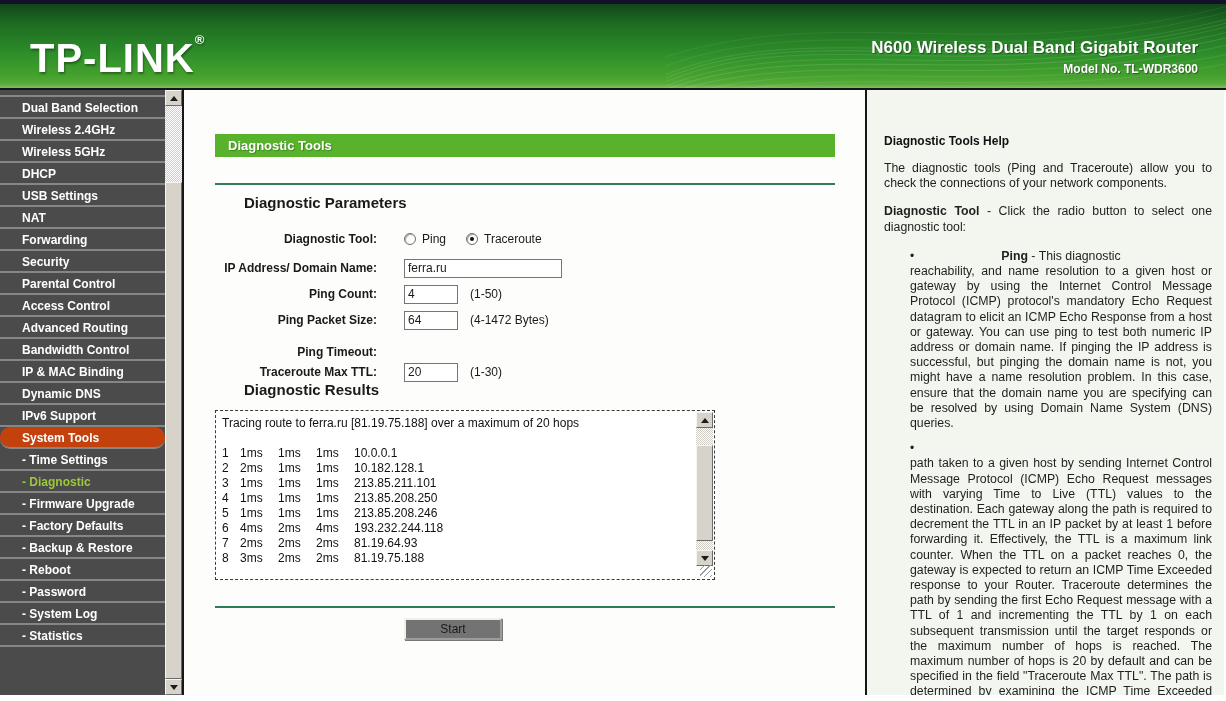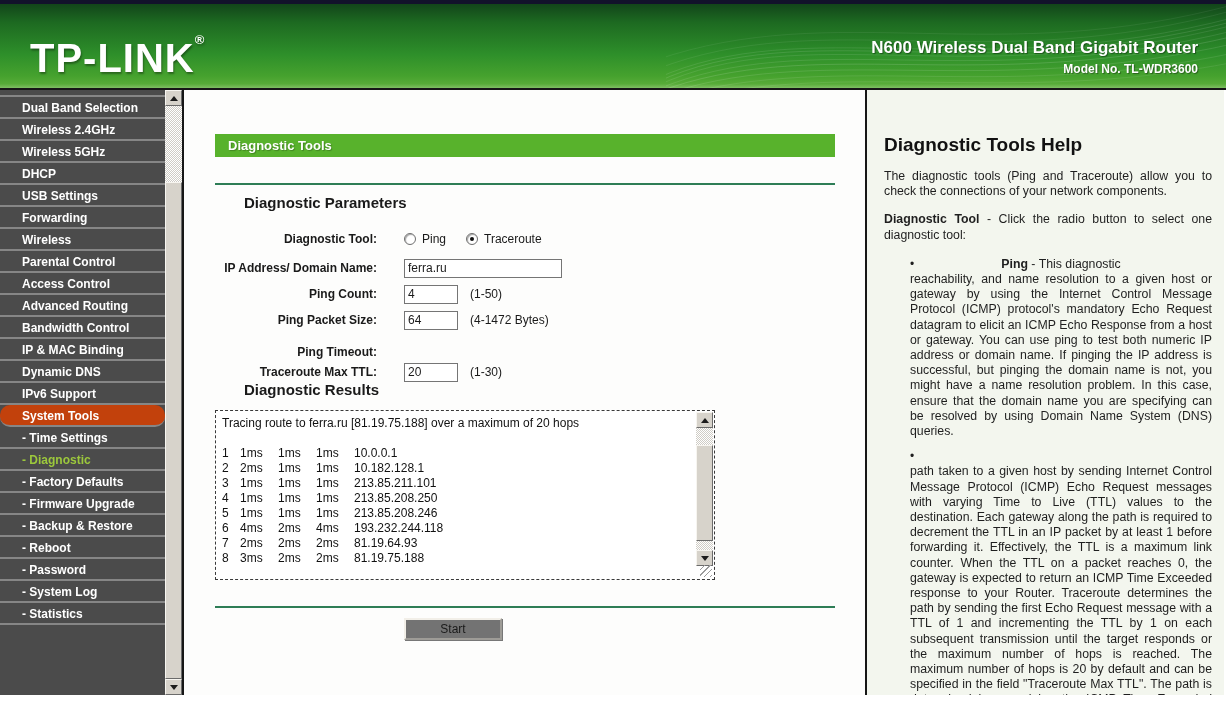--- a/index.html
+++ b/index.html
@@ -90,21 +90,21 @@
     border:1px solid; border-color:#f7f5f0 #6b6b6b #6b6b6b #f7f5f0; cursor:grab; }
   .grip { position:absolute; right:2px; bottom:2px; width:12px; height:12px; cursor:nwse-resize;
     background:repeating-linear-gradient(135deg, transparent 0 3px, #9a9a9a 3px 4px); }
 
   .start-btn { position:absolute; left:220px; top:528px; width:98px; height:22px;
     background:#737373; border:2px outset #f2efe8; font-size:12px; color:#1a1a1a;
     font-family:"Liberation Sans",sans-serif; cursor:pointer; box-shadow:1px 1px 0 #777; }
 
   
   .help { width:357px; background:#f3f6ee; padding:44px 12px 0 17px; overflow:hidden; }
-  .help-title { font-size:19px; font-weight:bold; color:#111; margin-bottom:13px; }
+  .help-title { font-size:12px; font-weight:bold; color:#111; margin-bottom:13px; }
   .help p { font-size:12.3px; line-height:15.2px; color:#1f1f1f; text-align:justify; margin-bottom:13px; }
   .help .b { font-weight:bold; }
   .help-bullets { margin-top:14px; }
   .help-bullet { display:flex; margin-bottom:10px; }
   .dot { width:20px; padding-left:26px; font-size:12px; color:#1f1f1f; flex:none; line-height:15.2px; }
   .bullet-content { flex:1; font-size:12.3px; line-height:15.2px; color:#1f1f1f; }
   .lead { text-align:center; min-height:15.2px; }
   .bullet-body { text-align:justify; }
 </style>
 </head>
@@ -136,34 +136,35 @@
 
   <div class="mainrow">
 
     <div class="sidebar" id="sidebar-menu">
       <div class="side-filler"></div>
     <div class="side-item"><span class="side-label">Dual Band Selection</span></div>
         <div class="side-item"><span class="side-label">Wireless 2.4GHz</span></div>
         <div class="side-item"><span class="side-label">Wireless 5GHz</span></div>
         <div class="side-item"><span class="side-label">DHCP</span></div>
         <div class="side-item"><span class="side-label">USB Settings</span></div>
+        <div class="side-item"><span class="side-label">NAT</span></div>
         <div class="side-item"><span class="side-label">Forwarding</span></div>
-        <div class="side-item"><span class="side-label">Wireless</span></div>
+        <div class="side-item"><span class="side-label">Security</span></div>
         <div class="side-item"><span class="side-label">Parental Control</span></div>
         <div class="side-item"><span class="side-label">Access Control</span></div>
         <div class="side-item"><span class="side-label">Advanced Routing</span></div>
         <div class="side-item"><span class="side-label">Bandwidth Control</span></div>
         <div class="side-item"><span class="side-label">IP &amp; MAC Binding</span></div>
         <div class="side-item"><span class="side-label">Dynamic DNS</span></div>
         <div class="side-item"><span class="side-label">IPv6 Support</span></div>
         <div class="side-item active"><span class="side-label">System Tools</span></div>
         <div class="side-item"><span class="side-label">- Time Settings</span></div>
         <div class="side-item sub-active"><span class="side-label">- Diagnostic</span></div>
+        <div class="side-item"><span class="side-label">- Firmware Upgrade</span></div>
         <div class="side-item"><span class="side-label">- Factory Defaults</span></div>
-        <div class="side-item"><span class="side-label">- Firmware Upgrade</span></div>
         <div class="side-item"><span class="side-label">- Backup &amp; Restore</span></div>
         <div class="side-item"><span class="side-label">- Reboot</span></div>
         <div class="side-item"><span class="side-label">- Password</span></div>
         <div class="side-item"><span class="side-label">- System Log</span></div>
         <div class="side-item"><span class="side-label">- Statistics</span></div>
       </div>
 
     <div class="side-scroll" style="height:605px;">
       <div class="sb-btn up">
           <span class="tri-up"></span>

